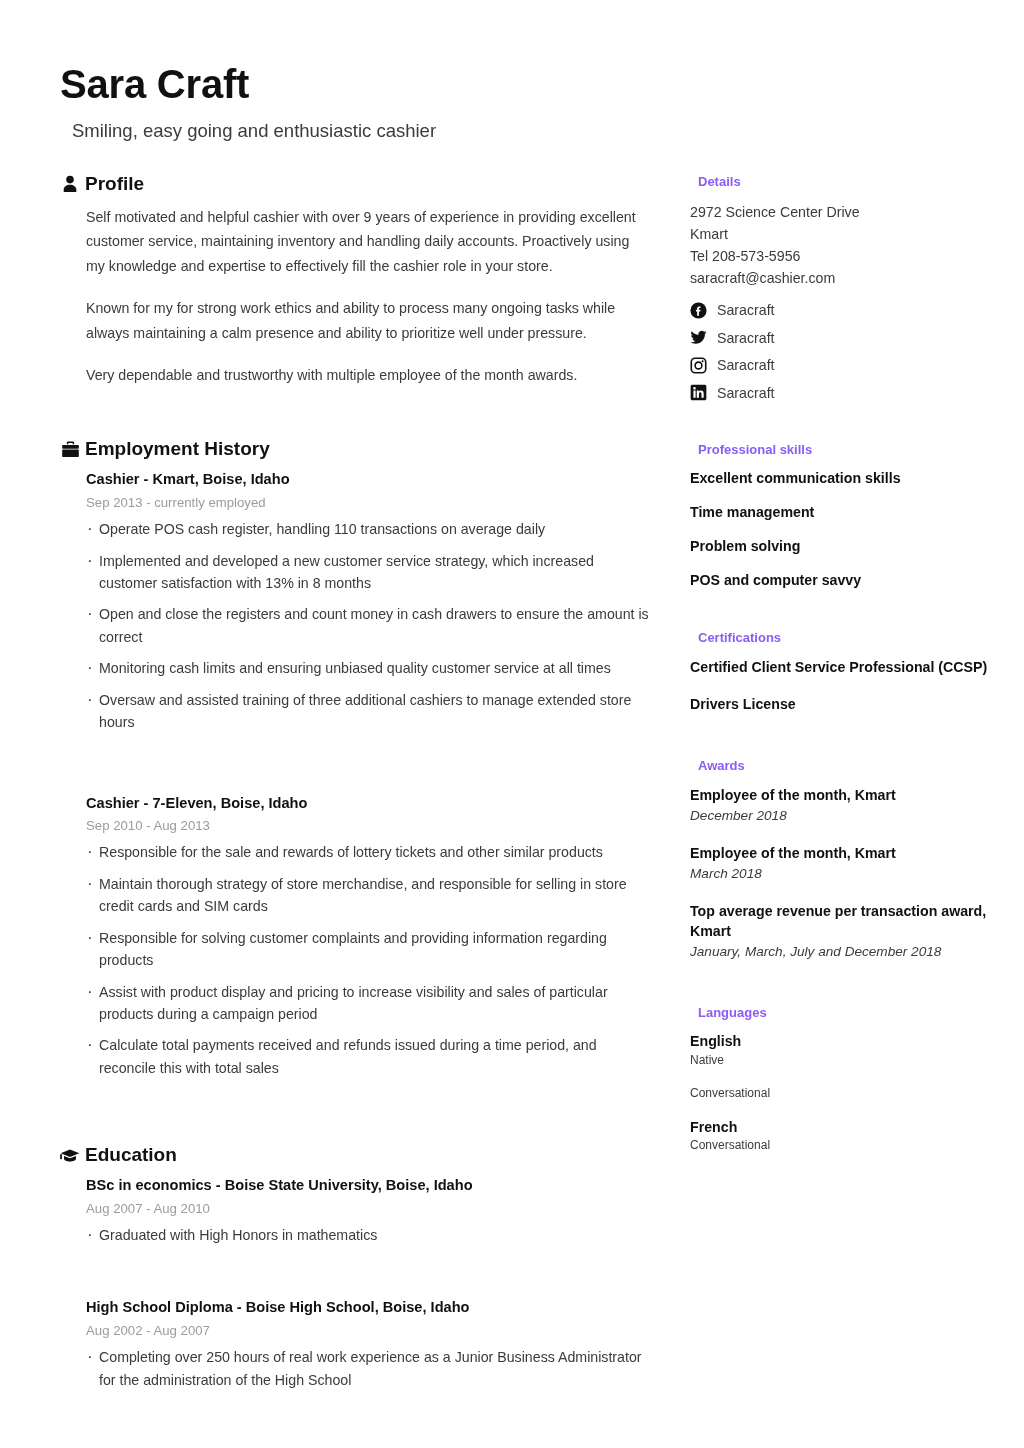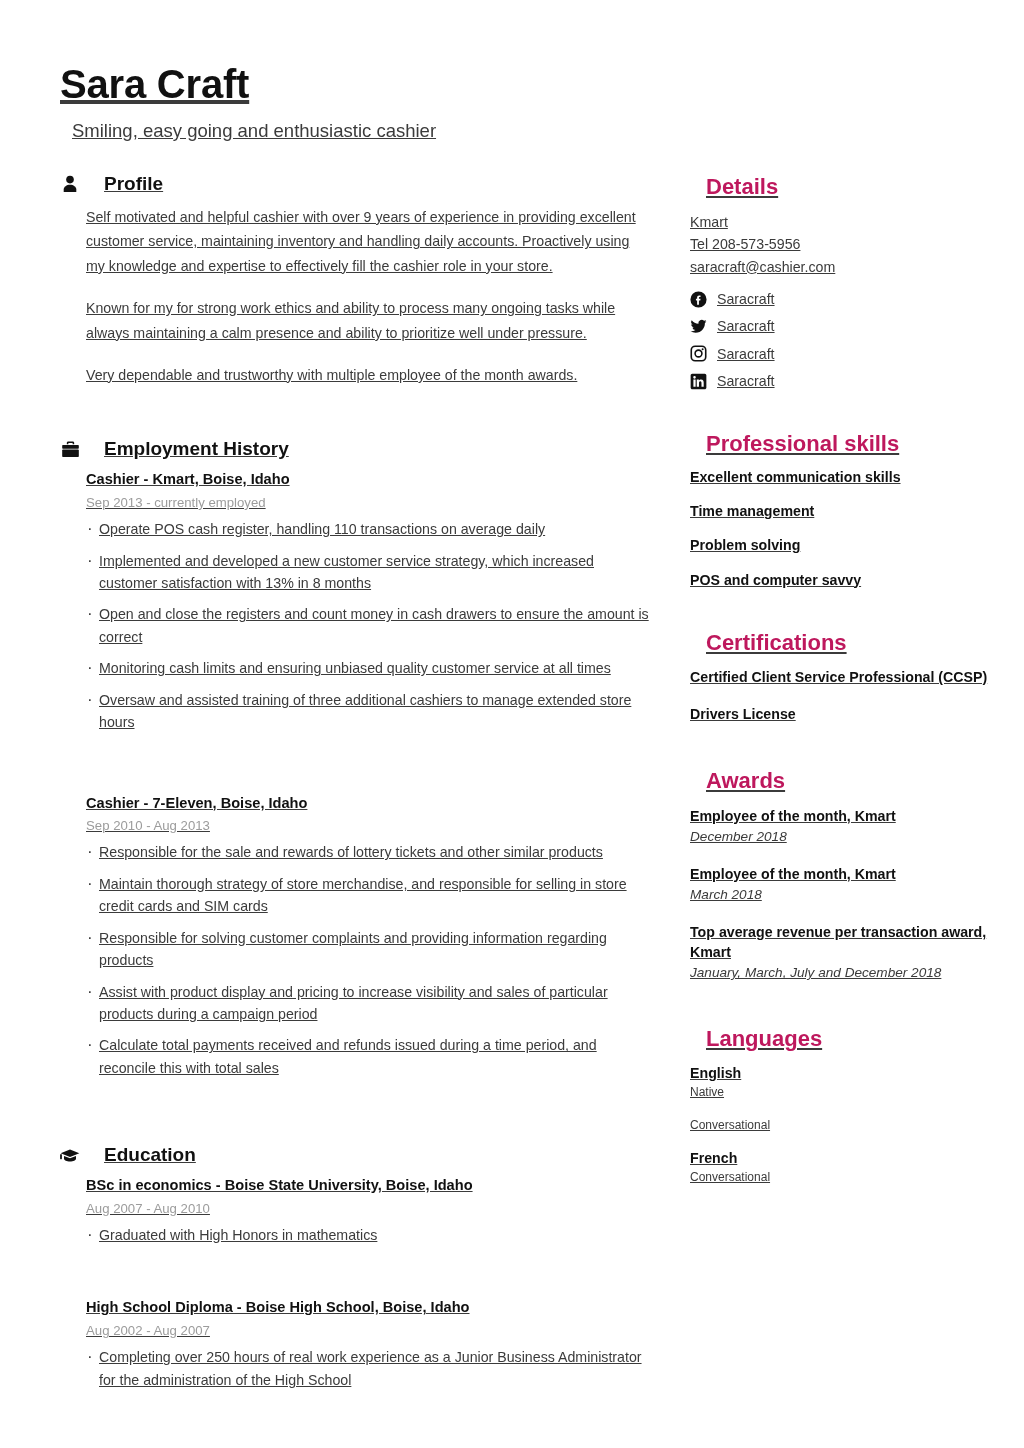--- a/index.html
+++ b/index.html
@@ -13,21 +13,20 @@
     height: 1448px;
     font-family: "Liberation Sans", sans-serif;
     color: #3b3b3b;
     -webkit-font-smoothing: antialiased;
   }
   .page {
     position: relative;
     width: 1024px;
     height: 1448px;
     padding: 62px 60px 0 60px;
-    text-decoration: underline;
   }
 
   
   .header { margin-bottom: 32px; }
   .name {
     font-size: 40px;
     font-weight: 700;
     color: #111111;
     letter-spacing: -0.2px;
     line-height: 1.12;
@@ -47,21 +46,21 @@
     align-items: flex-start;
   }
   .col-main { width: 590px; flex: none; }
   .col-side { width: 314px; flex: none; margin-left: 40px; }
 
   
   .section { margin-bottom: 10px; }
   .sec-head {
     display: flex;
     align-items: center;
-    gap: 24px;
+    gap: 5px;
     margin: 0 0 10px 0;
   }
   .sec-head .ico {
     width: 20px;
     height: 20px;
     flex: none;
     display: inline-flex;
     align-items: center;
     justify-content: center;
     color: #111111;
@@ -121,25 +120,25 @@
   }
 
   .gap-lg { height: 30px; }
   .gap-emp { height: 38px; }
   .sec-gap { height: 42px; }
   .sec-gap-edu { height: 56px; }
 
   
   .side-sec { margin-bottom: 26px; }
   .side-title {
-    font-size: 22px;
-    font-weight: 700;
-    color: #be185d;
+    font-size: 13px;
+    font-weight: 700;
+    color: #8b5cf6;
     line-height: 1.2;
-    margin: 0 0 11px 16px;
+    margin: 0 0 11px 8px;
   }
   .detail-line {
     font-size: 14.2px;
     line-height: 1.56;
     color: #3b3b3b;
   }
   .socials { margin-top: 12px; }
   .social-row {
     display: flex;
     align-items: center;
@@ -321,20 +320,21 @@
 
         </div>
       </div>
 
     </div>
 
     <div class="col-side">
 
       <div class="side-sec">
         <div class="side-title">Details</div>
+        <div class="detail-line">2972 Science Center Drive</div>
         <div class="detail-line">Kmart</div>
         <div class="detail-line">Tel 208-573-5956</div>
         <div class="detail-line">saracraft@cashier.com</div>
 
         <div class="socials">
 
           <div class="social-row">
             <span class="sico">
               <svg width="17" height="17" viewBox="0 0 16 16" fill="currentColor">
                 <path d="M8 0.4A7.6 7.6 0 1 0 8 15.6 7.6 7.6 0 0 0 8 0.4zm1.9 5.3H8.95c-.33 0-.55.22-.55.55v1.0h1.5l-.2 1.6H8.4v4.2H6.7V8.85H5.6v-1.6h1.1v-1.1c0-1.18.72-1.9 1.9-1.9h1.3v1.45z"></path>

